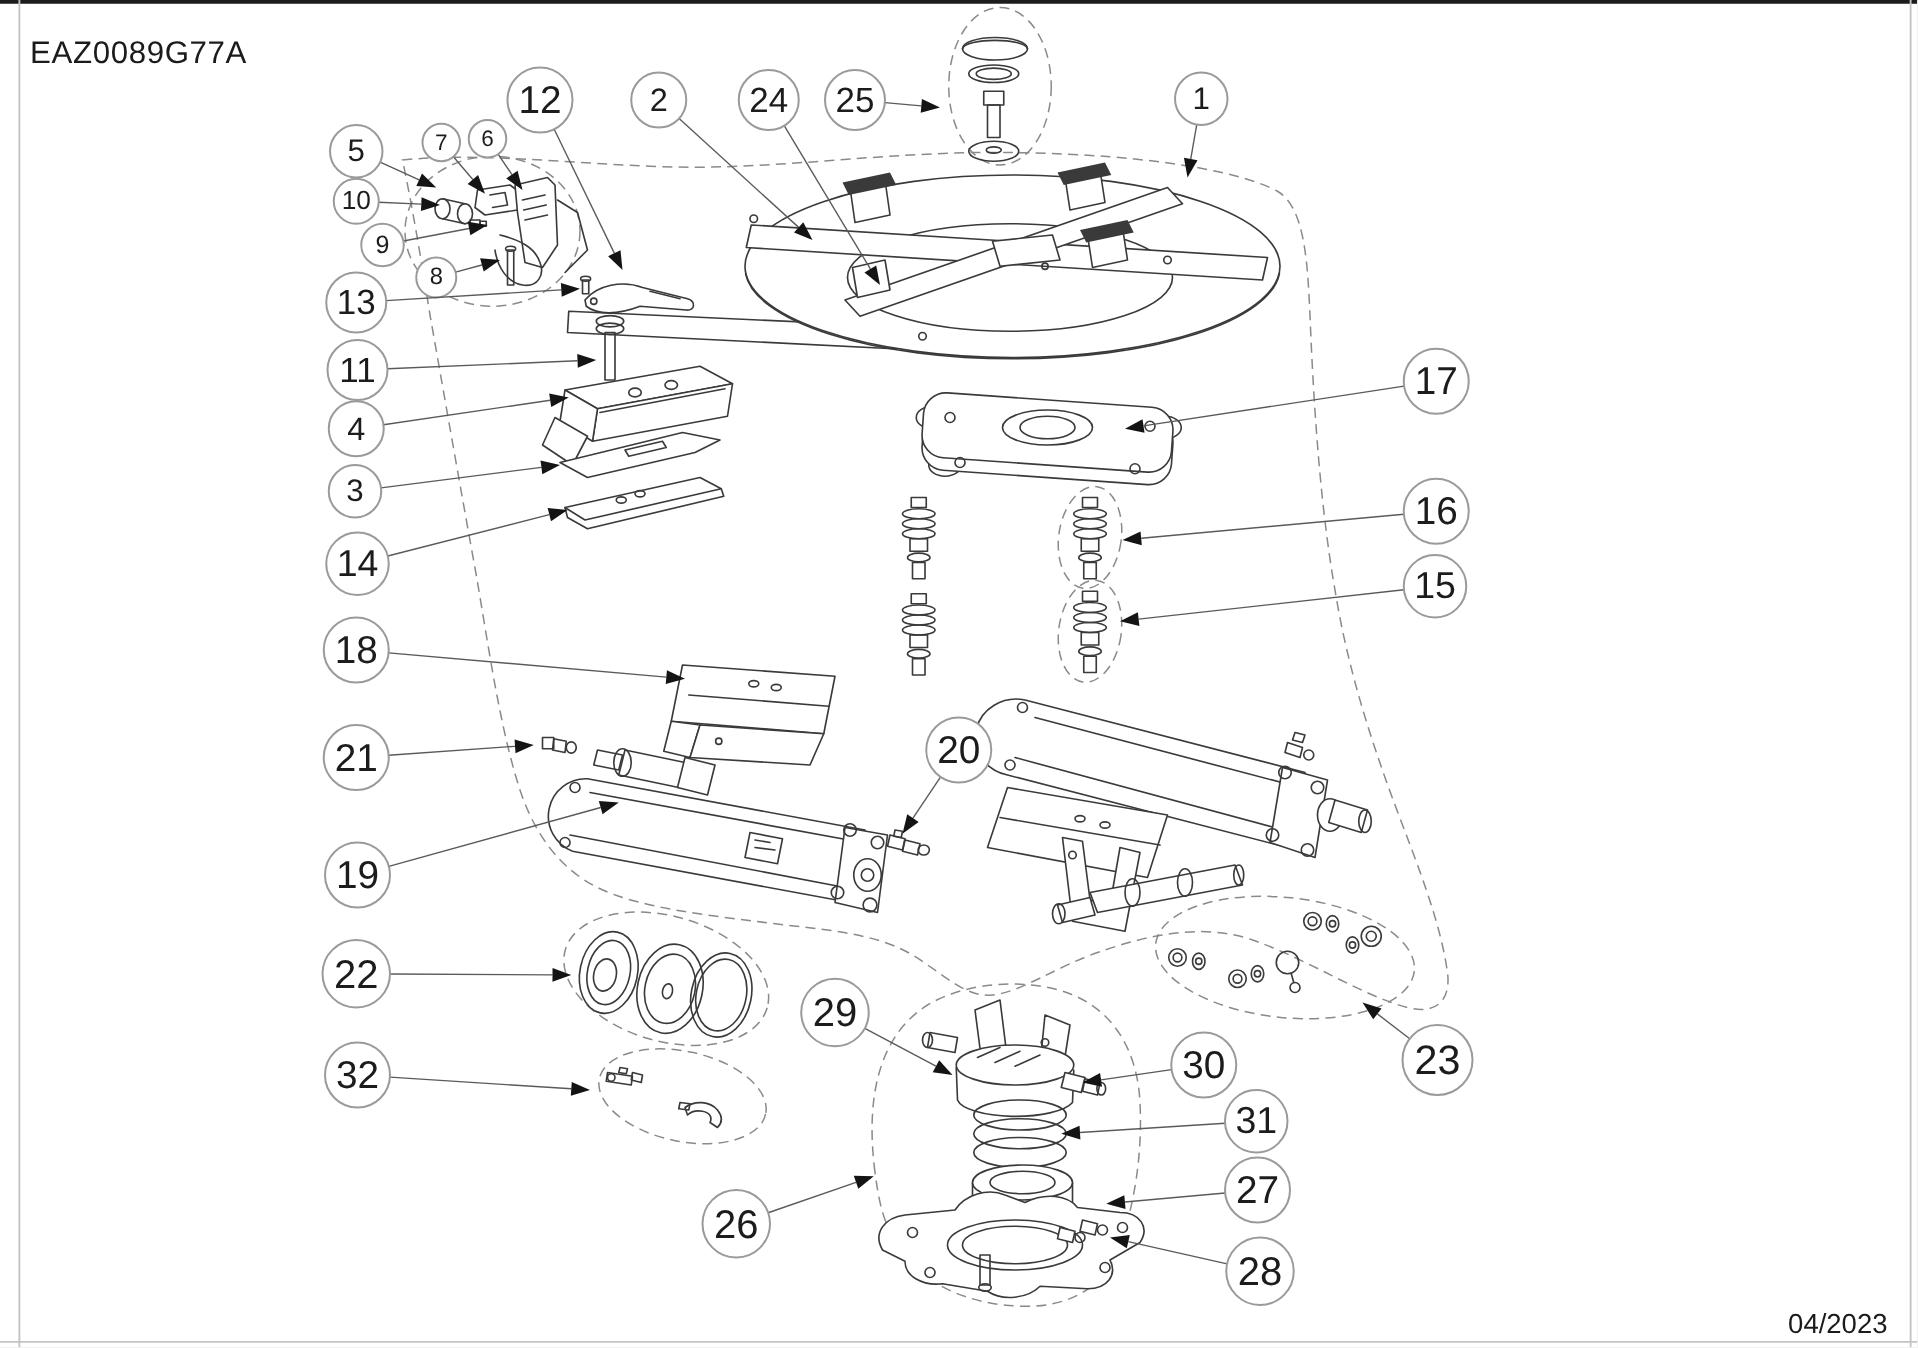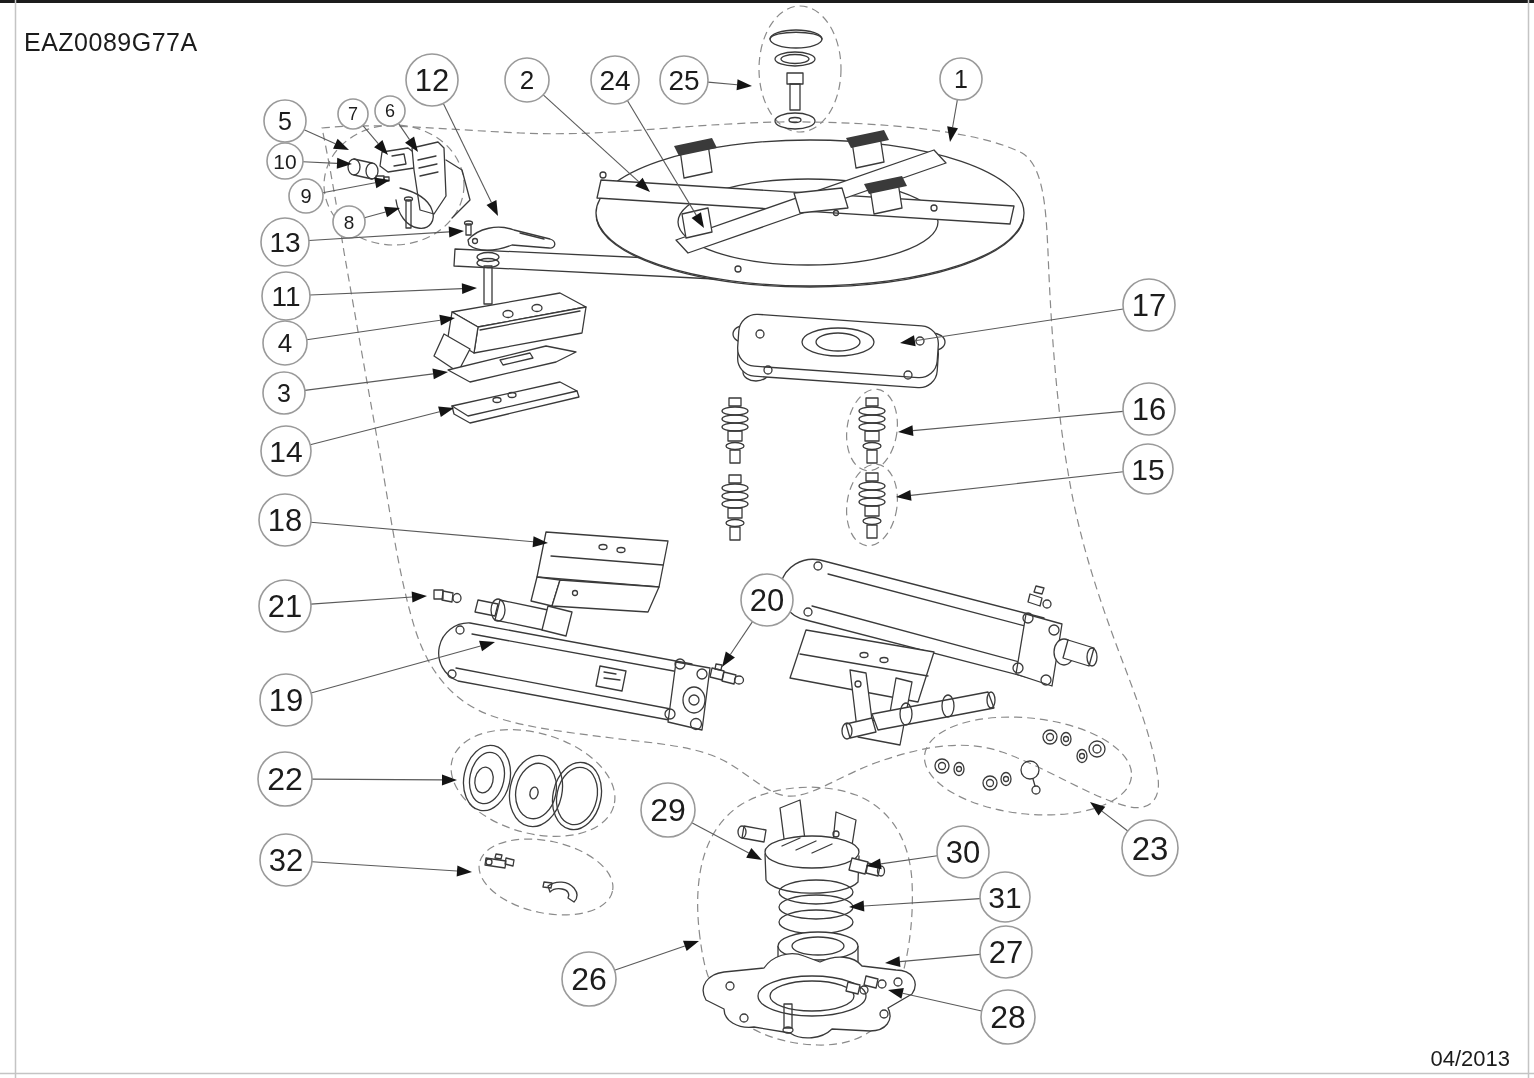--- a/index.html
+++ b/index.html
@@ -30,21 +30,21 @@
   .balloon-num{fill:var(--callout_text,#1c1c1c);font-family:"Liberation Sans",sans-serif;text-anchor:middle;}
   .arrowhead{fill:var(--arrow,#141414);stroke:none;}
   .frame{stroke:#c4c4c4;stroke-width:1.5;fill:none;}
 </style>
 </head>
 <body>
 
 <div class="page" style="--background: #ffffff; --line: #3a3a3a; --dashed: #8a8a8a; --leader: #5a5a5a; --arrow: #141414; --callout_stroke: #9a9a9a; --callout_text: #1c1c1c;">
 
   <div class="drawing-number">EAZ0089G77A</div>
-  <div class="revision-date">04/2013</div>
+  <div class="revision-date">04/2023</div>
 
   <svg width="1534" height="1078" viewBox="0 0 1534 1078">
 
     <g>
       <rect x="0" y="0" width="1534" height="3" fill="#1c1c1c"></rect>
       <line class="frame" x1="15.5" y1="0" x2="15.5" y2="1078"></line>
       <line class="frame" x1="1528.5" y1="0" x2="1528.5" y2="1078"></line>
       <line class="frame" x1="0" y1="1073.5" x2="1534" y2="1073.5"></line>
     </g>
 

